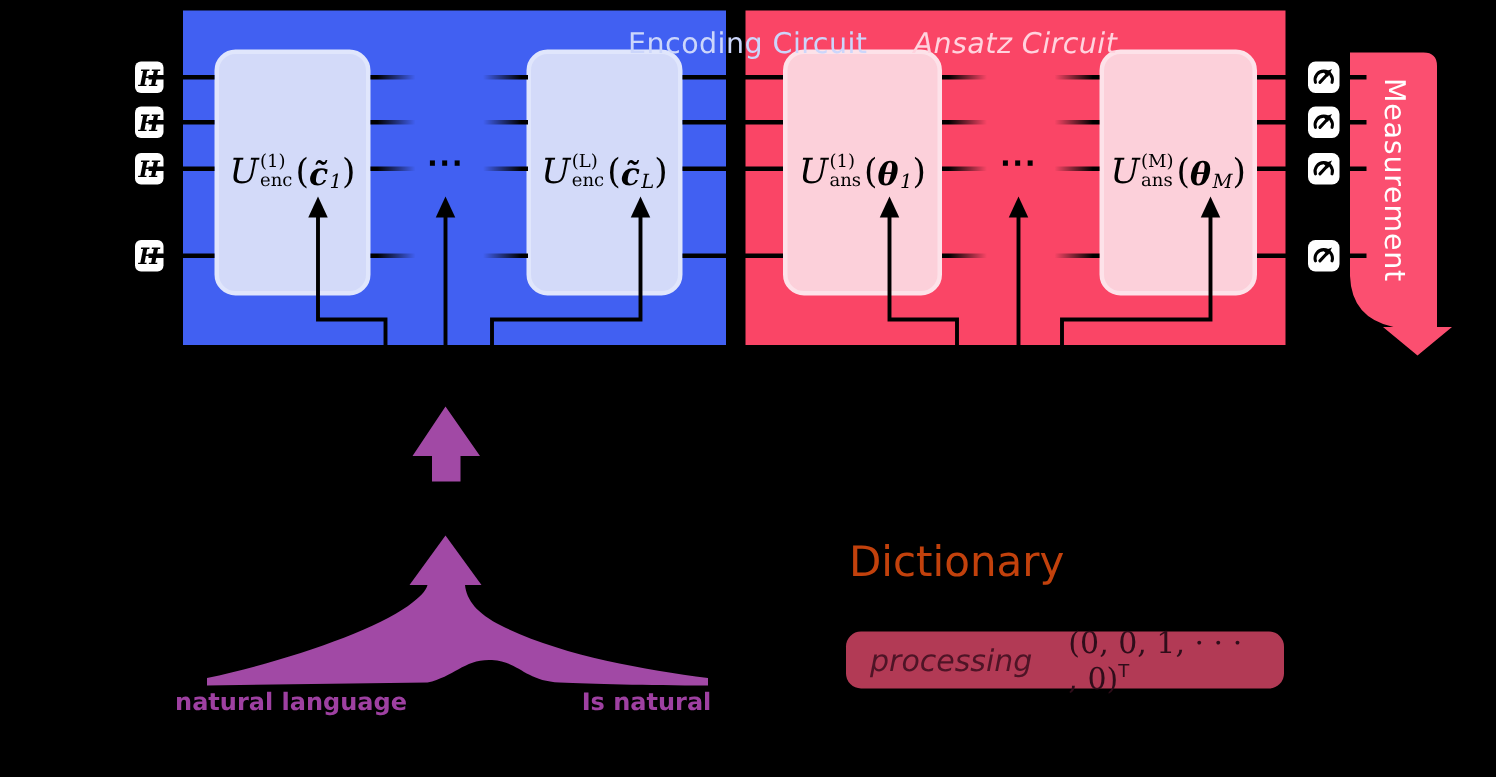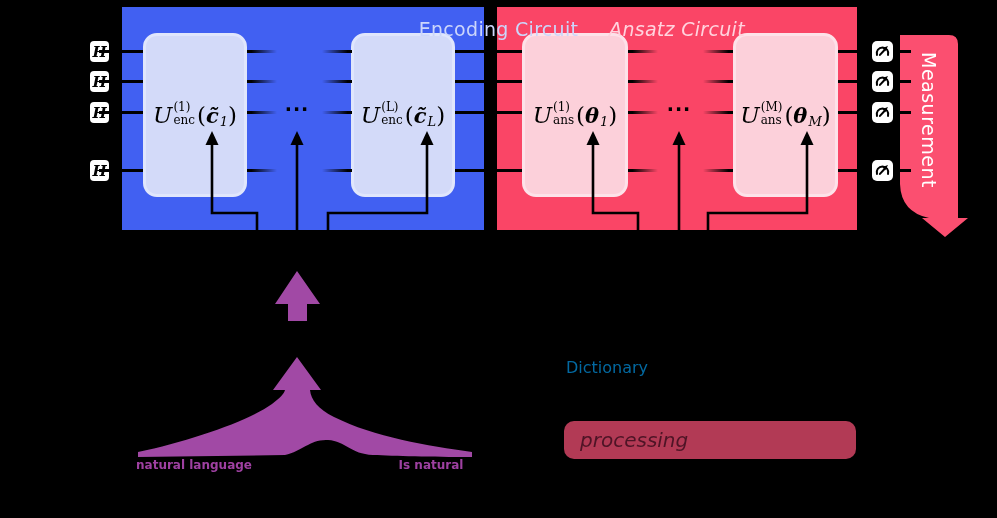--- a/index.html
+++ b/index.html
@@ -47,27 +47,27 @@
   .wire.fo{background:linear-gradient(to right,#000 15%,rgba(0,0,0,0));}
   .wire.fi{background:linear-gradient(to left,#000 15%,rgba(0,0,0,0));}
   .wire.stub{z-index:5;}
 
   #overlay{position:absolute;left:0;top:0;z-index:3;pointer-events:none;}
 
   #meas-label{position:absolute;left:918px;top:52px;height:150px;z-index:4;
               writing-mode:vertical-rl;color:#fff;font-size:19px;letter-spacing:.5px;}
 
   
-  .phrase{position:absolute;top:458px;font-weight:bold;font-size:12px;color:#9e40a1;
+  .phrase{position:absolute;top:458px;font-weight:bold;font-size:16px;color:#9e40a1;
           text-align:center;z-index:2;}
   #phrase-left{left:110px;width:168px;}
   #phrase-right{left:370px;width:122px;}
 
   
-  #dict-title{position:absolute;left:566px;top:358px;color:#0369a1;font-size:16px;z-index:2;}
+  #dict-title{position:absolute;left:566px;top:358px;color:#c2410c;font-size:28px;z-index:2;}
   #dict-box{position:absolute;left:564px;top:421px;width:292px;height:38px;background:#b23a55;
             border-radius:10px;display:flex;align-items:center;padding:0 16px;box-sizing:border-box;
             z-index:2;}
   #dict-word{color:#4e1426;font-size:20px;font-style:italic;}
   #dict-vec{margin-left:24px;color:#2f0d1a;font-family:"DejaVu Serif",serif;font-size:20px;}
   #dict-vec sup{font-family:"DejaVu Sans",sans-serif;font-size:12px;}
 </style>
 </head>
 <body>
 
@@ -241,15 +241,16 @@
   </div>
 
   <div id="meas-label">Measurement</div>
 
   <div id="phrase-left" class="phrase">natural language</div>
   <div id="phrase-right" class="phrase">Is natural</div>
 
   <div id="dict-title">Dictionary</div>
   <div id="dict-box">
     <span id="dict-word">processing</span>
+    <span id="dict-vec"><span>(0, 0, 1, · · · , 0)</span><sup>T</sup></span>
   </div>
 
 </div>
 
 </body></html>

